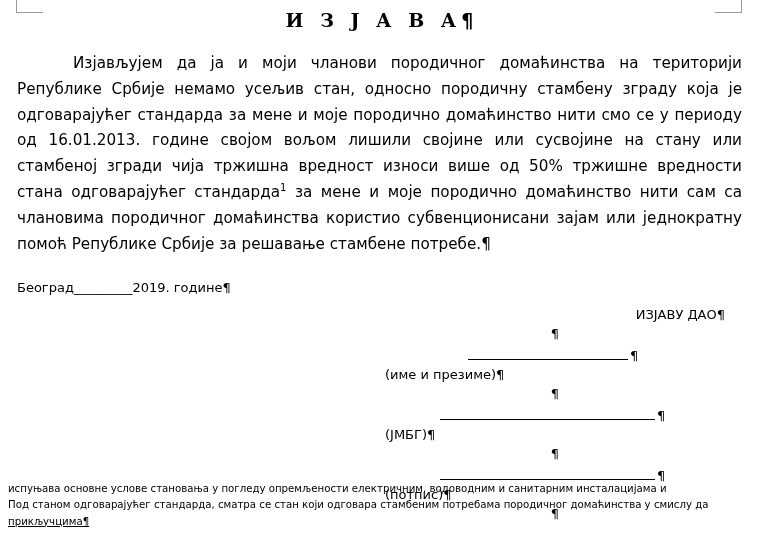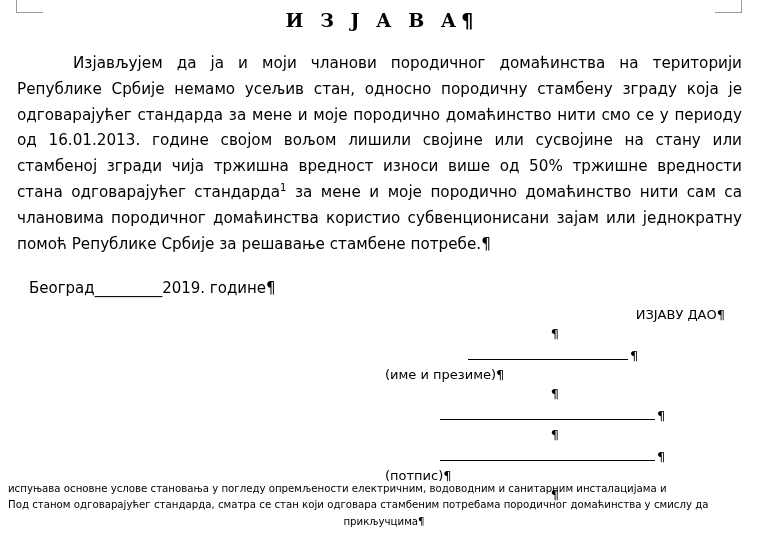--- a/index.html
+++ b/index.html
@@ -57,22 +57,22 @@
     text-indent: 56px;
     hyphens: none;
   }
   .body-para sup {
     font-size: 10px;
     vertical-align: super;
     line-height: 0;
   }
 
   .place-line {
-    margin: 20px 0 0 12px;
-    font-size: 15px;
+    margin: 20px 0 0 0;
+    font-size: 13px;
     line-height: 22px;
     white-space: pre;
   }
 
   
   .sig-block {
     position: absolute;
     left: 385px;
     top: 305px;
     width: 340px;
@@ -121,21 +121,21 @@
   .footnote {
     position: absolute;
     left: 8px;
     top: 481px;
     width: 752px;
     font-size: 10.2px;
     line-height: 16.3px;
     text-align: justify;
     text-justify: inter-word;
   }
-  .footnote .fn-last { text-align: center; }
+  .footnote .fn-last { text-align: left; text-decoration: underline; }
 
   .pilcrow {
     font-family: "DejaVu Sans", sans-serif;
   }
 </style>
 </head>
 <body>
 
 <div class="corner-mark left"></div>
 <div class="corner-mark right"></div>
@@ -159,20 +159,21 @@
     <span class="sig-rule rule-name"></span>
     <span class="tail tail-name">¶</span>
   </div>
   <div class="sig-caption">(име и презиме)¶</div>
   <div class="sig-spacer">¶</div>
 
   <div class="sig-rule-row">
     <span class="sig-rule rule-jmbg"></span>
     <span class="tail tail-jmbg">¶</span>
   </div>
+  <div class="sig-caption">(ЈМБГ)¶</div>
   <div class="sig-spacer">¶</div>
 
   <div class="sig-rule-row">
     <span class="sig-rule rule-sign"></span>
     <span class="tail tail-sign">¶</span>
   </div>
   <div class="sig-caption">(потпис)¶</div>
   <div class="sig-spacer">¶</div>
 
 </div>

